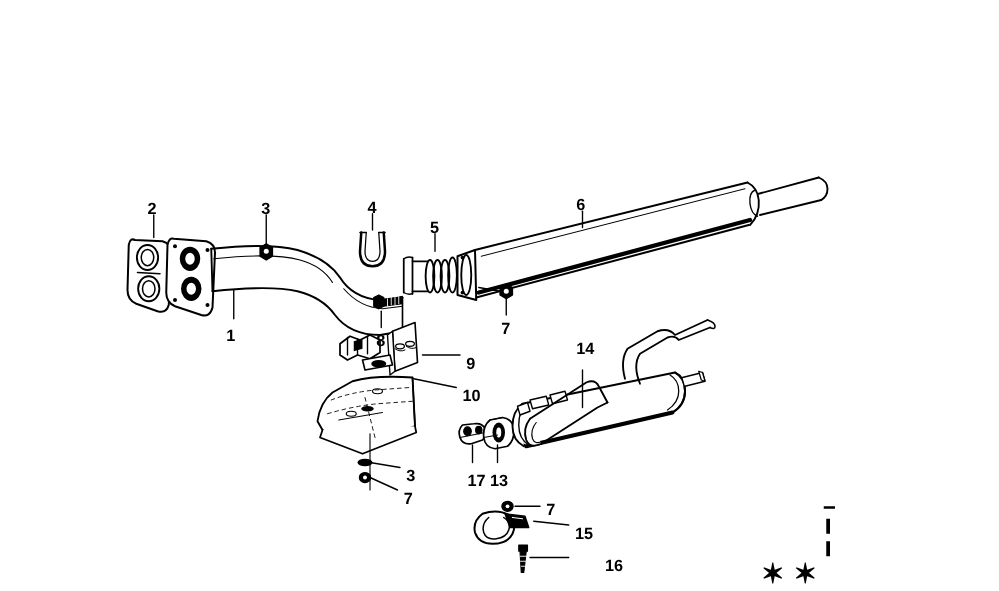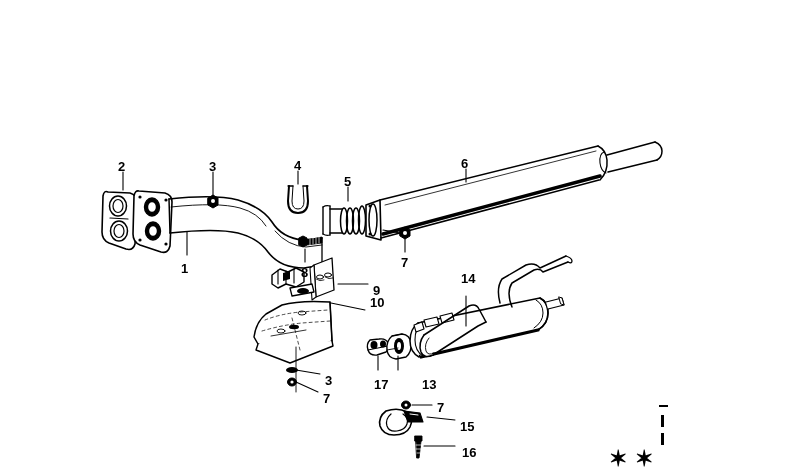--- a/index.html
+++ b/index.html
@@ -275,29 +275,29 @@
   <div id="callout-layer">
       <div class="callout-label" style="left: 181px; top: 262px;">1</div>
       <div class="callout-label" style="left: 118px; top: 160px;">2</div>
       <div class="callout-label" style="left: 209px; top: 160px;">3</div>
       <div class="callout-label" style="left: 294px; top: 159px;">4</div>
       <div class="callout-label" style="left: 344px; top: 175px;">5</div>
       <div class="callout-label" style="left: 461px; top: 157px;">6</div>
       <div class="callout-label" style="left: 401px; top: 256px;">7</div>
       <div class="callout-label" style="left: 301px; top: 266px;">8</div>
       <div class="callout-label" style="left: 373px; top: 284px;">9</div>
-      <div class="callout-label" style="left: 370px; top: 296px;">10</div>
+      <div class="callout-label" style="left: 370px; top: 310px;">10</div>
       <div class="callout-label" style="left: 325px; top: 374px;">3</div>
       <div class="callout-label" style="left: 323px; top: 392px;">7</div>
       <div class="callout-label" style="left: 374px; top: 378px;">17</div>
-      <div class="callout-label" style="left: 392px; top: 378px; margin-left: 30px;">13</div>
+      <div class="callout-label" style="left: 392px; top: 378px;">13</div>
       <div class="callout-label" style="left: 461px; top: 272px;">14</div>
       <div class="callout-label" style="left: 437px; top: 401px;">7</div>
       <div class="callout-label" style="left: 460px; top: 420px; text-align: center;">15</div>
-      <div class="callout-label" style="left: 462px; top: 446px;">16</div>
+      <div class="callout-label" style="left: 484px; top: 446px;">16</div>
     </div>
 
   <div id="star-layer">
       <div class="callout-label" style="left: 609px; top: 448px; font-size: 22px; line-height: 1;">✶</div>
       <div class="callout-label" style="left: 635px; top: 448px; font-size: 22px; line-height: 1;">✶</div>
     </div>
 
 </div>
 
 </body></html>

